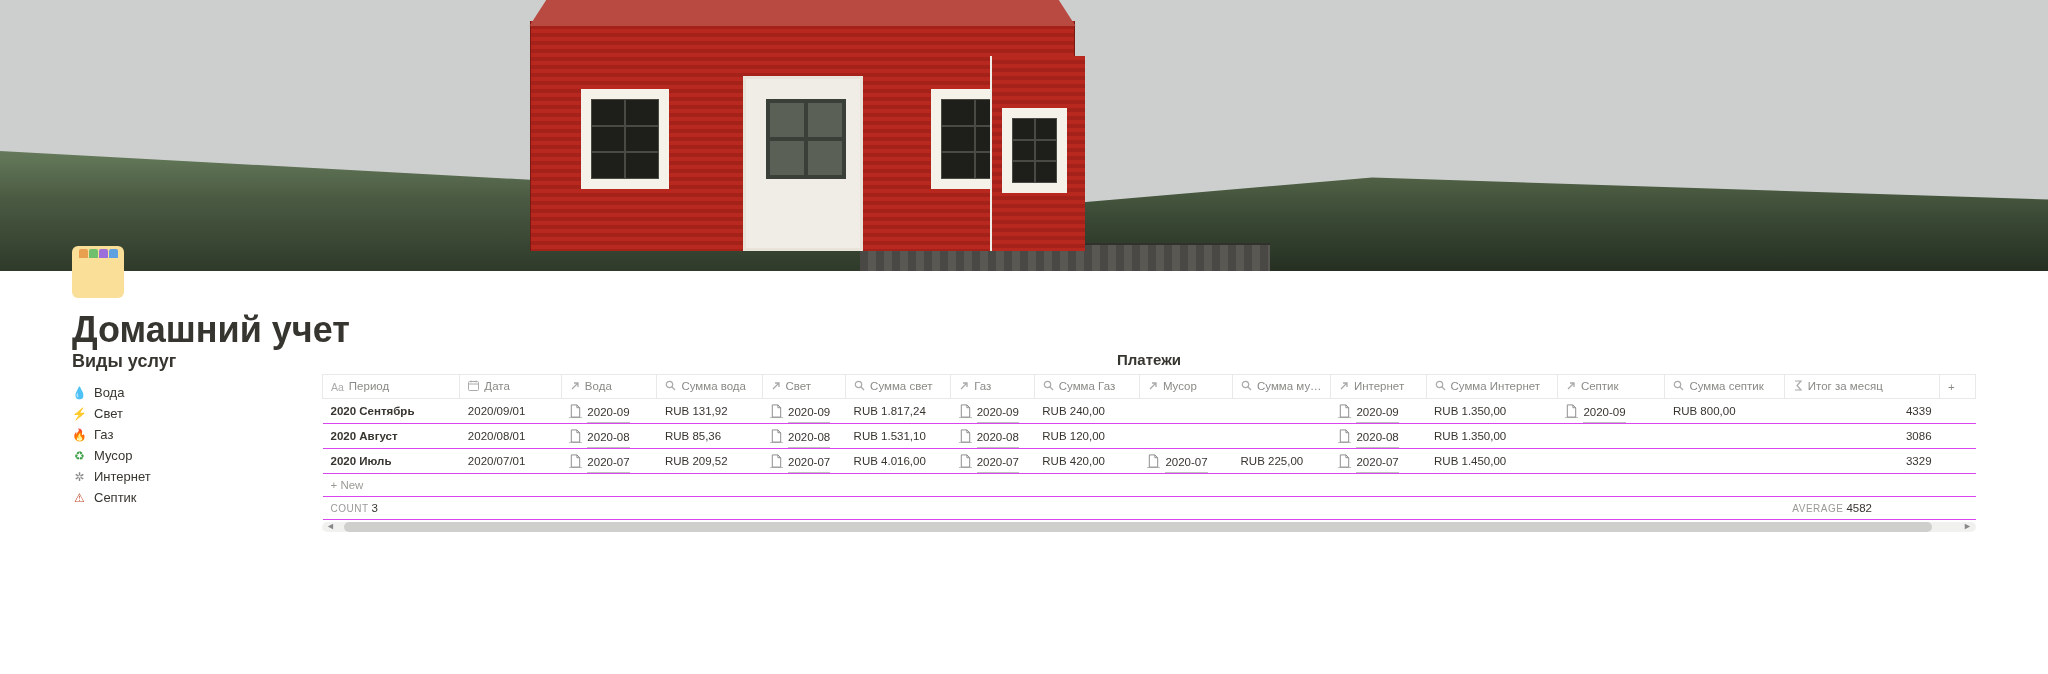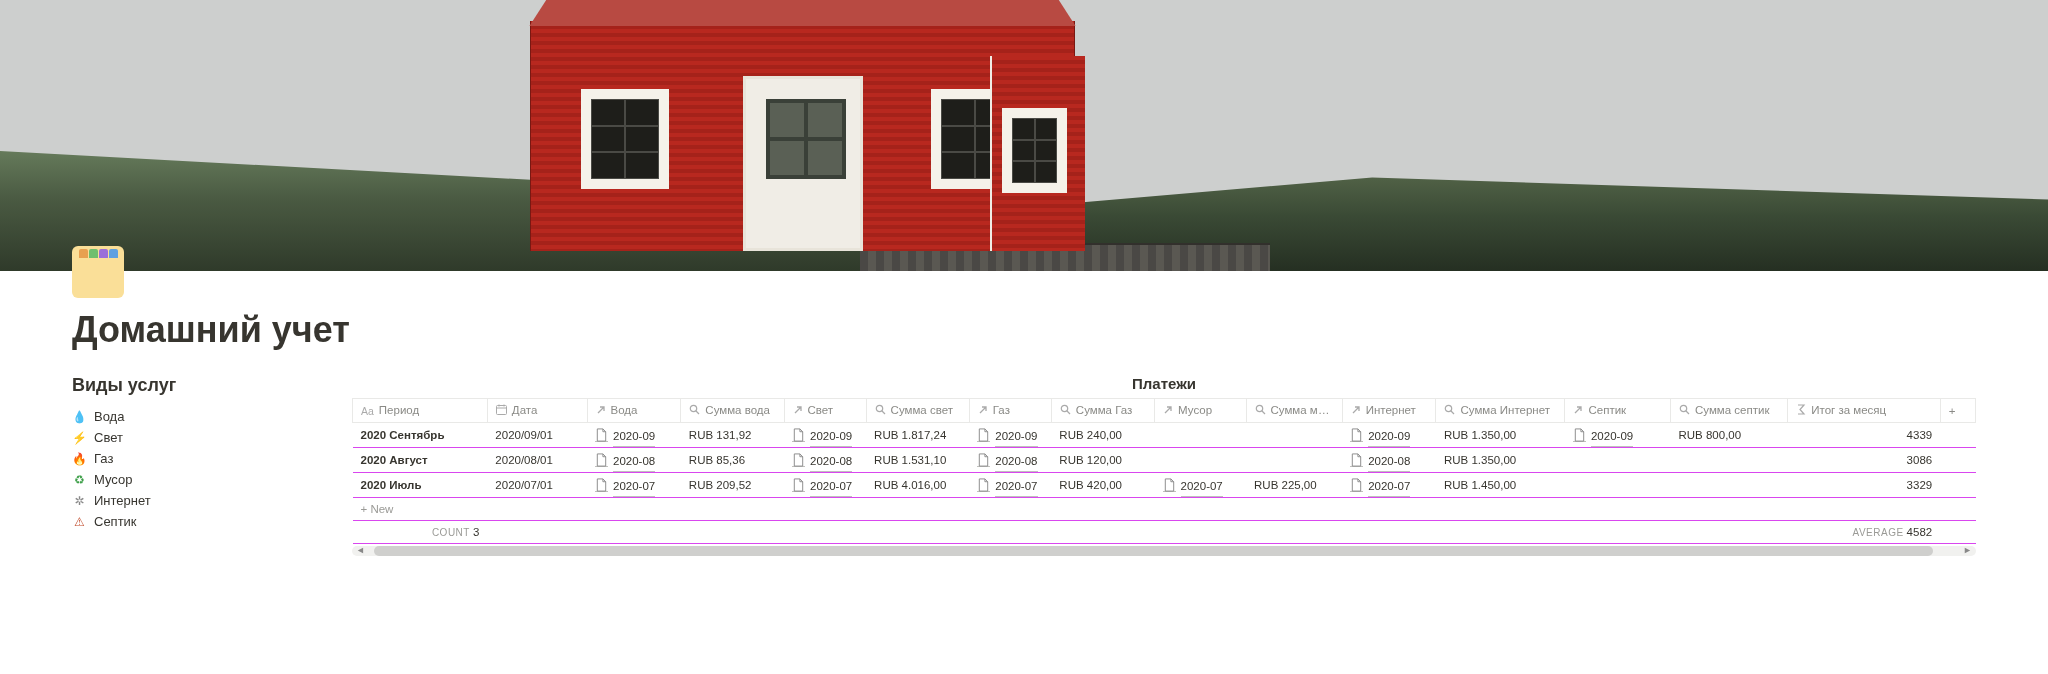--- a/index.html
+++ b/index.html
@@ -74,22 +74,22 @@
   background: #fadf98; border-radius: 6px;
   display: flex; align-items: flex-start; justify-content: center; padding-top: 3px;
 }
 .folder-tabs { display: flex; gap: 1px; }
 .folder-tabs span { width: 9px; height: 9px; border-radius: 2px 2px 0 0; display: block; }
 .ft1 { background: #e8a050; }
 .ft2 { background: #6fbf6f; }
 .ft3 { background: #9b6fd9; }
 .ft4 { background: #5fa0e0; }
 .content { padding: 38px 72px 20px; position: relative; }
-.page-title { font-size: 36px; font-weight: 700; color: #37352f; margin-bottom: 24px; }
-.columns { display: flex; gap: 30px; }
+.page-title { font-size: 36px; font-weight: 700; color: #37352f; }
+.columns { display: flex; }
 .sidebar { width: 250px; flex-shrink: 0; }
 .sidebar h3 { font-size: 18px; font-weight: 600; margin-bottom: 10px; }
 .service-list { list-style: none; }
 .service-list li { padding: 3px 0; font-size: 13px; display: flex; align-items: center; gap: 7px; cursor: pointer; }
 .svc-icon { width: 15px; display: inline-flex; justify-content: center; font-size: 12px; }
 .main { flex: 1; min-width: 0; }
 .main h2 { font-size: 18px; font-weight: 600; margin-bottom: 8px; }
 .subhead { font-size: 15px; font-weight: 600; margin-bottom: 6px; text-align: center; }
 .table-wrap { overflow-x: hidden; }
 table.db { border-collapse: collapse; width: 100%; font-size: 11.5px; table-layout: fixed; }
@@ -102,21 +102,21 @@
 }
 table.db td.bold { font-weight: 600; }
 .th-icon { display: inline-block; margin-right: 5px; color: #aaa; font-size: 10.5px; vertical-align: middle; }
 .page-icon-sm {
   display: inline-flex; width: 13px; height: 14px; margin-right: 5px; vertical-align: -2px;
 }
 .page-icon-sm svg { width: 13px; height: 14px; }
 .link-cell span { border-bottom: 1px solid #c0c0bd; padding-bottom: 4px; }
 .num-cell { text-align: right; }
 .add-row { color: #9a9a96; padding: 5px 8px; font-size: 11.5px; cursor: pointer; border-bottom: 1px solid #e9e9e7; }
-.footer-row td { font-size: 10px; color: #9a9a96; text-align: right; padding: 5px 8px; letter-spacing: 0.5px; border: none; }
+.footer-row td { font-size: 10px; color: #9a9a96; padding: 5px 8px; letter-spacing: 0.5px; border: none; }
 .footer-row td .fval { color: #37352f; font-size: 11.5px; margin-left: 3px; letter-spacing: 0; }
 .add-col { width: 30px; text-align: center; }
 .hscroll { height: 10px; background: #f1f1ef; margin-top: 2px; position: relative; border-radius: 5px; }
 .hscroll-thumb { position: absolute; left: 22px; top: 0; height: 10px; width: 96%; background: #cfcfcd; border-radius: 5px; }
 .hscroll-arrow { position: absolute; top: -1px; font-size: 9px; color: #888; }
 .hsa-l { left: 4px; } .hsa-r { right: 4px; }
 </style>
 </head>
 <body>
 

